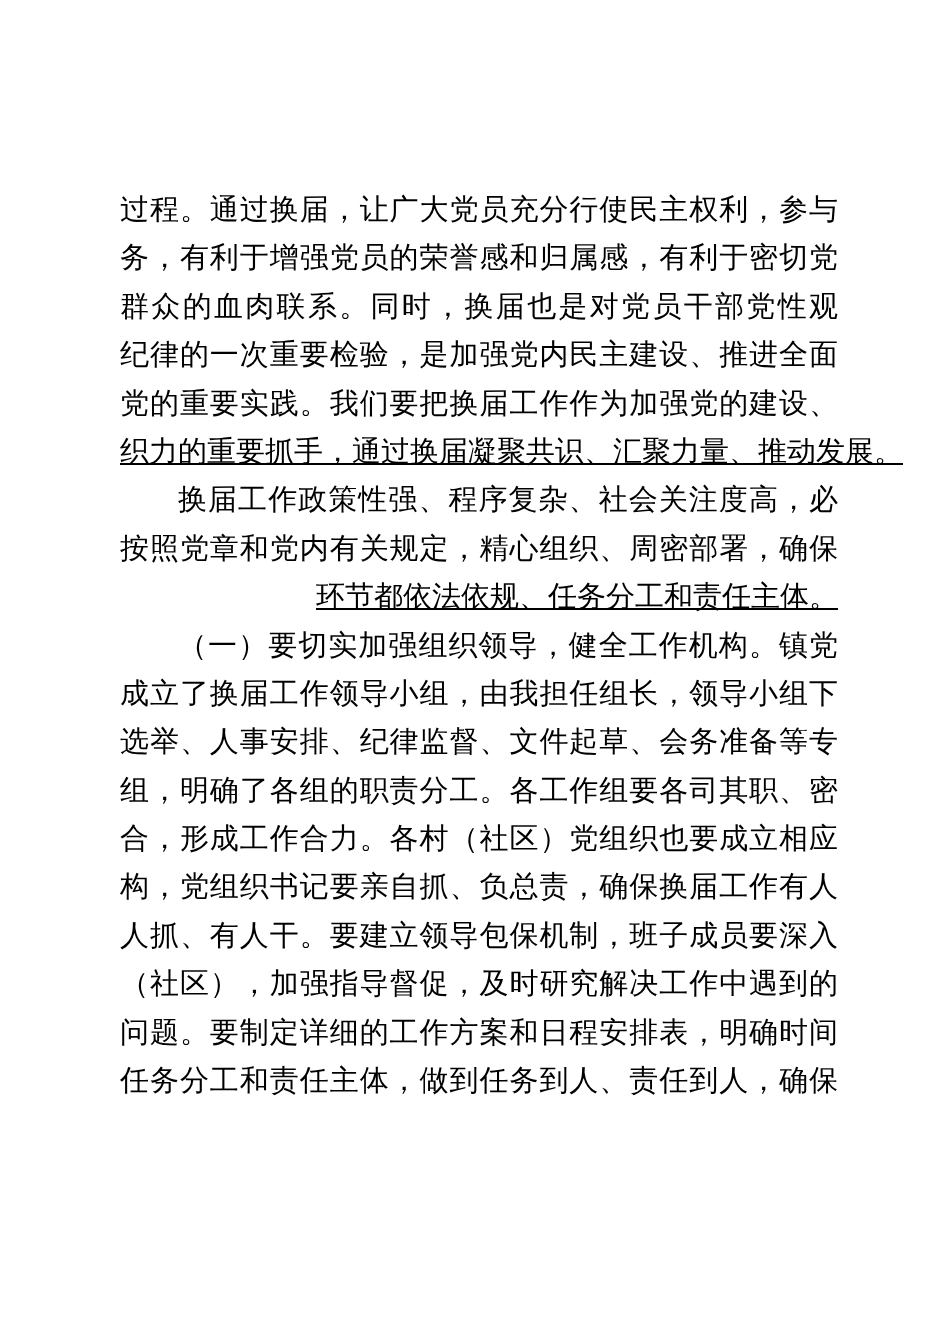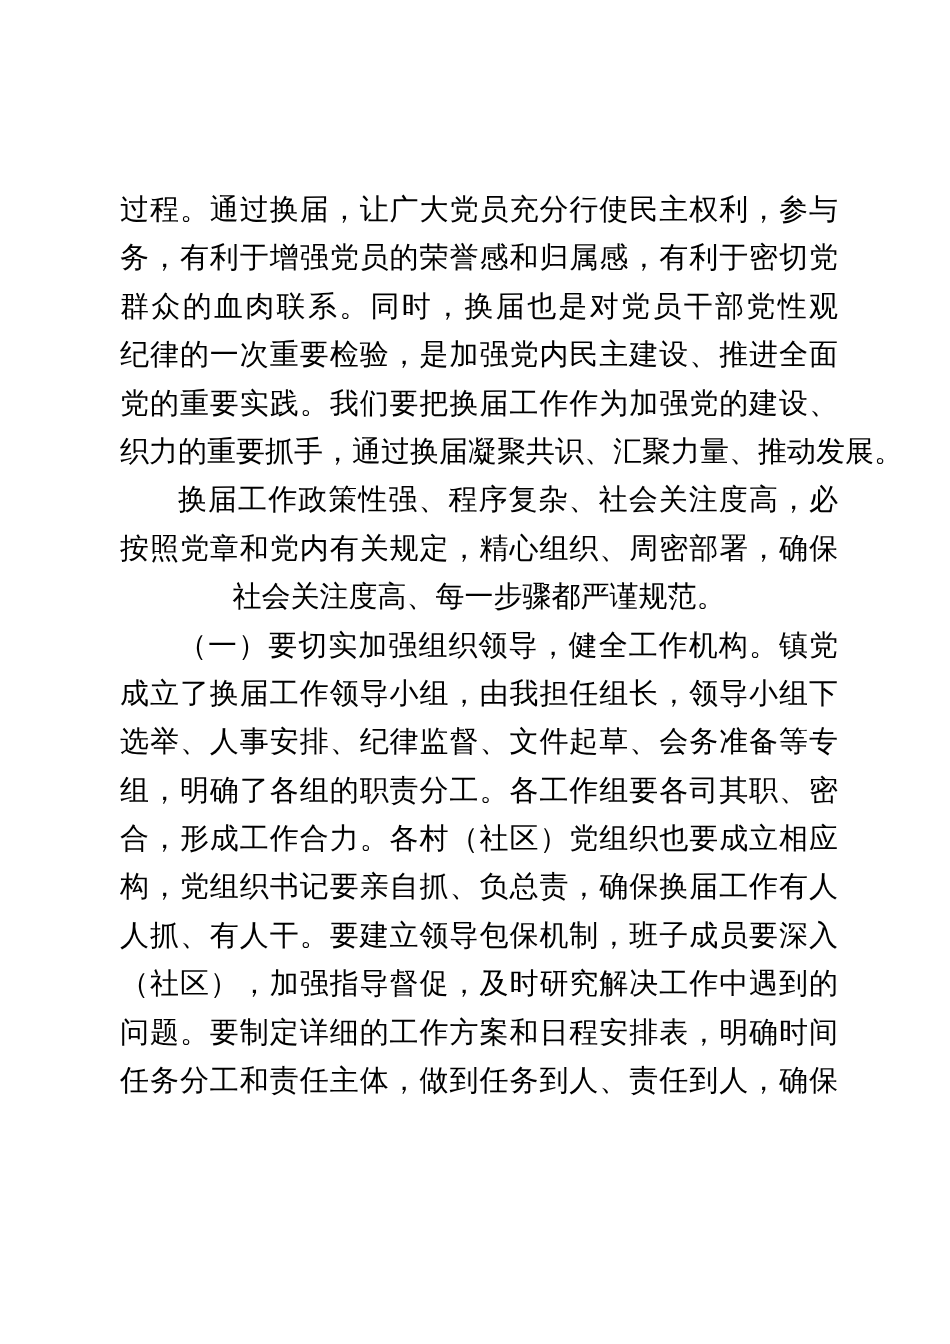--- a/index.html
+++ b/index.html
@@ -34,22 +34,23 @@
     letter-spacing: 0;
   }
   
   .line.fill {
     text-align: justify;
     text-align-last: justify;
     overflow: hidden;
   }
   
   .line.nofill {
-    text-align: center;
+    text-align: right;
     white-space: nowrap;
+    text-decoration: underline;
   }
   
   .line.indent {
     text-indent: 58px;
   }
 </style>
 </head>
 <body>
 
 <div class="page">
@@ -58,21 +59,21 @@
         <div class="line fill">过程。通过换届，让广大党员充分行使民主权利，参与党内事</div>
         <div class="line fill">务，有利于增强党员的荣誉感和归属感，有利于密切党同人民</div>
         <div class="line fill">群众的血肉联系。同时，换届也是对党员干部党性观念、组织</div>
         <div class="line fill">纪律的一次重要检验，是加强党内民主建设、推进全面从严治</div>
         <div class="line fill">党的重要实践。我们要把换届工作作为加强党的建设、提升组</div>
         <div class="line nofill">织力的重要抓手，通过换届凝聚共识、汇聚力量、推动发展。</div>
       </div>
       <div class="paragraph">
         <div class="line fill indent">换届工作政策性强、程序复杂、社会关注度高，必须严格</div>
         <div class="line fill">按照党章和党内有关规定，精心组织、周密部署，确保每一个</div>
-        <div class="line nofill">社会关注度高、每一步骤都严谨规范。</div>
+        <div class="line nofill">环节都依法依规、任务分工和责任主体。</div>
       </div>
       <div class="paragraph">
         <div class="line fill indent">（一）要切实加强组织领导，健全工作机构。镇党委已经</div>
         <div class="line fill">成立了换届工作领导小组，由我担任组长，领导小组下设代表</div>
         <div class="line fill">选举、人事安排、纪律监督、文件起草、会务准备等专项工作</div>
         <div class="line fill">组，明确了各组的职责分工。各工作组要各司其职、密切配</div>
         <div class="line fill">合，形成工作合力。各村（社区）党组织也要成立相应工作机</div>
         <div class="line fill">构，党组织书记要亲自抓、负总责，确保换届工作有人管、有</div>
         <div class="line fill">人抓、有人干。要建立领导包保机制，班子成员要深入联系村</div>
         <div class="line fill">（社区），加强指导督促，及时研究解决工作中遇到的困难和</div>

